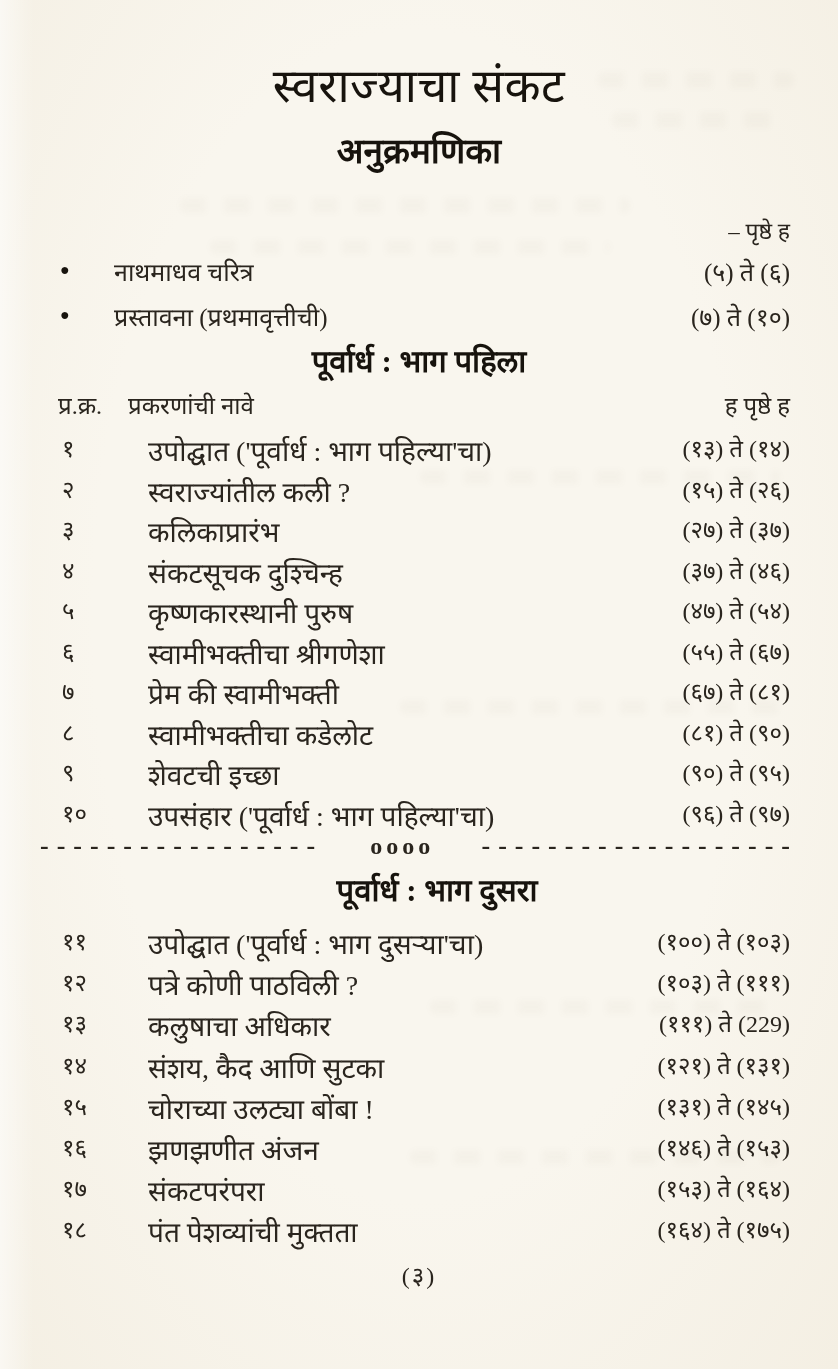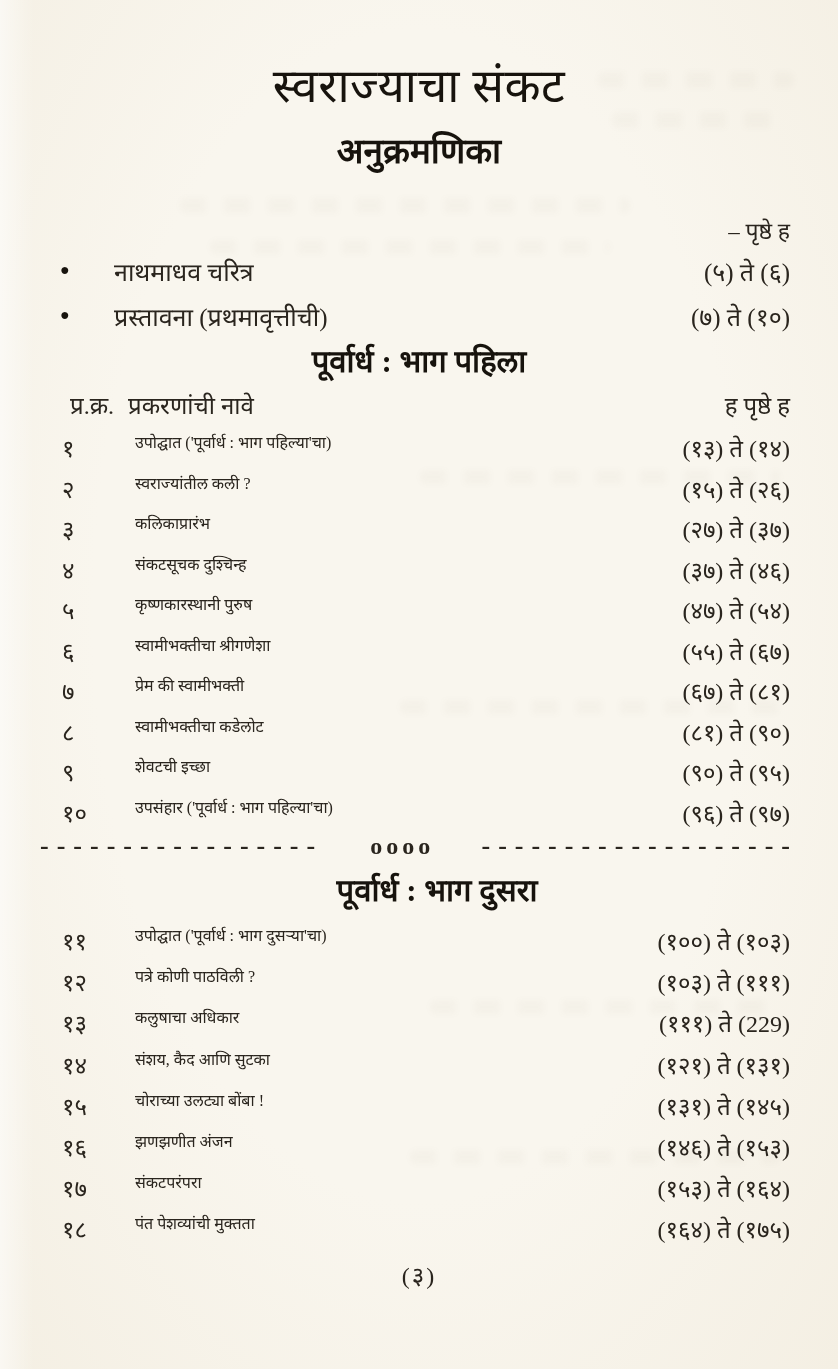--- a/index.html
+++ b/index.html
@@ -49,31 +49,31 @@
   .front-row .f-pages{position:absolute;right:48px;top:0;font-size:25px;}
   .part-heading{
     font-size:31px;font-weight:bold;color:#17130d;
   }
   .heading1{top:339px;}
   .heading2{top:868px;padding-left:36px;}
   .col-header{
     top:388px;left:0;right:0;
     font-size:24px;
   }
-  .col-header .col-num{position:absolute;left:58px;top:0;margin-left:12px;}
+  .col-header .col-num{position:absolute;left:58px;top:0;}
   .col-header .col-name{position:absolute;left:128px;top:0;}
   .col-header .col-pages{position:absolute;right:48px;top:0;}
   .rows{left:0;right:0;}
   .rows1{top:427px;}
   .rows2{top:920px;}
   .toc-row{position:relative;}
   .rows1 .toc-row{height:40.5px;}
   .rows2 .toc-row{height:41.2px;}
   .toc-row .num{position:absolute;left:62px;top:4px;font-size:24px;}
-  .toc-row .title{position:absolute;left:135px;top:4px;font-size:16px;white-space:nowrap;}
+  .toc-row .title{position:absolute;left:148px;top:4px;font-size:28px;white-space:nowrap;}
   .toc-row .pages{position:absolute;right:48px;top:4px;font-size:24px;white-space:nowrap;}
   .divider{
     top:833px;left:40px;right:40px;
     display:flex;justify-content:space-between;align-items:center;
     color:#2a251e;
   }
   .divider .dashes{
     font-size:26px;font-weight:bold;letter-spacing:8px;
     line-height:1;overflow:hidden;white-space:nowrap;
   }

